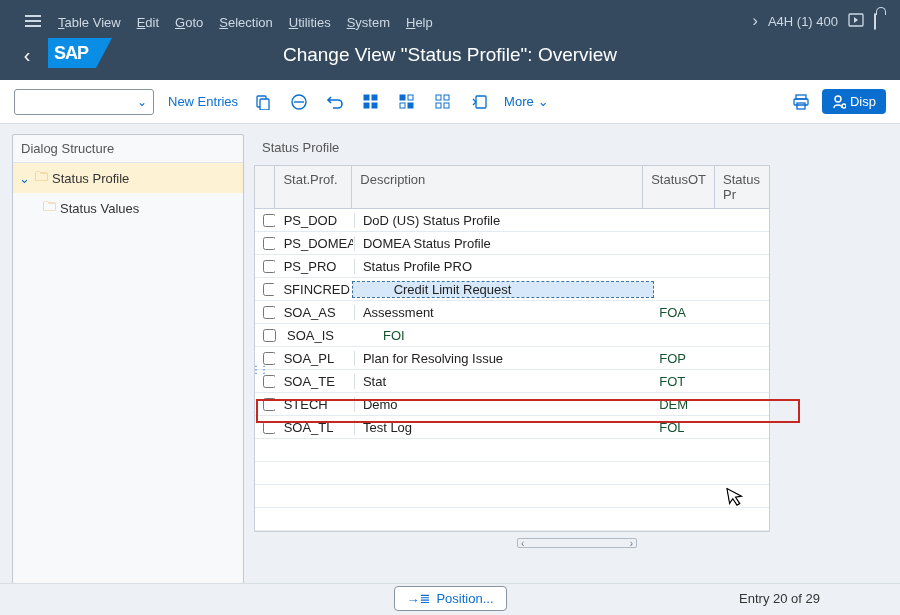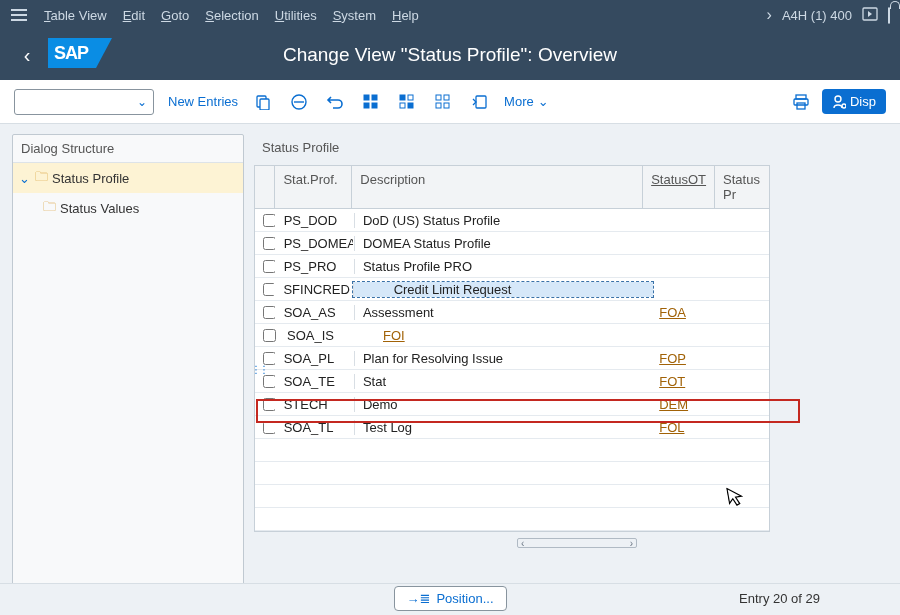--- a/index.html
+++ b/index.html
@@ -12,22 +12,22 @@
     width: 900px;
     height: 615px;
     overflow: hidden;
     position: relative;
   }
   .topbar {
     background: #354a5f;
     color: #cdd9e4;
     height: 30px;
     display: flex;
-    align-items: center;
-    padding: 0 10px;
+    align-items: flex-end;
+    padding: 0 24px;
     gap: 8px;
   }
   .hamburger { width: 18px; height: 18px; display:flex; flex-direction:column; justify-content:space-between; padding:3px 1px; cursor:pointer;}
   .hamburger span { height:2px; background:#cdd9e4; }
   .topmenu { display:flex; gap:16px; margin-left:8px; }
   .topmenu-item { cursor:pointer; }
   .topmenu-item .ul { text-decoration: underline; }
   .top-right { margin-left:auto; display:flex; align-items:center; gap:10px; }
   .top-right .chev { font-size:16px; }
   .headerbar {
@@ -81,29 +81,29 @@
   .section-title { color:#555; margin:6px 0 10px 8px;}
   .grid {
     border:1px solid #c7d0d8; background:#fff; width:516px;
     position:relative;
   }
   .gridhead { display:flex; background:#f2f4f6; border-bottom:1px solid #c7d0d8;}
   .gh { padding:6px 8px; color:#555; border-right:1px solid #c7d0d8; }
   .gh.c0 { width:24px; padding:6px 4px;}
   .gh.c1 { width:96px;}
   .gh.c2 { width:378px;}
-  .gh.c3 { width:76px;text-decoration:underline;}
+  .gh.c3 { width:76px;}
   .gh.c4 { width:66px; border-right:none;}
   .gridbody { }
   .gr { display:flex; border-bottom:1px solid #e5eaef; height:23px; align-items:center;}
   .gc { padding:0 8px; overflow:hidden; white-space:nowrap; border-right:1px solid transparent;}
   .gc.c0 { width:24px; padding:0 4px;}
   .gc.c1 { width:96px; color:#222;}
   .gc.c2 { width:378px; color:#222; border-left:1px solid #d8dee4;}
-  .gc.c3 { width:76px; color:#a16207;text-decoration:underline;}
+  .gc.c3 { width:76px; color:#14532d;}
   .gc.c4 { width:66px;}
   .gc input[type=checkbox]{ width:13px; height:13px; }
   .editcell { background:#d6e8f9; outline:1px dashed #3a72a8;padding-left:40px; }
   .highlight-row { position:absolute; border:2px solid #c42820; pointer-events:none; }
   .drag-handle { position:absolute; left:-4px; top:198px; color:#0a6ed1; font-size:10px; letter-spacing:-2px;}
   .hscroll { display:flex; justify-content:center; margin-top:6px;}
   .hscroll .bar { width:120px; height:10px; border:1px solid #b0bac4; border-radius:2px; display:flex; align-items:center; justify-content:space-between; padding:0 3px; color:#6b7785; font-size:10px; cursor:pointer;}
   .footer { position:absolute; bottom:2px; left:0; right:0; height:30px; display:flex; align-items:center; justify-content:center; border-top:1px solid #d7dee4; background:#edf1f5;}
   .pos-btn { border:1px solid #88949e; border-radius:4px; padding:4px 12px; color:#0a6ed1; background:#fff; cursor:pointer; display:flex; align-items:center; gap:6px;}
   .entry-txt { position:absolute; right:80px; color:#333;}

